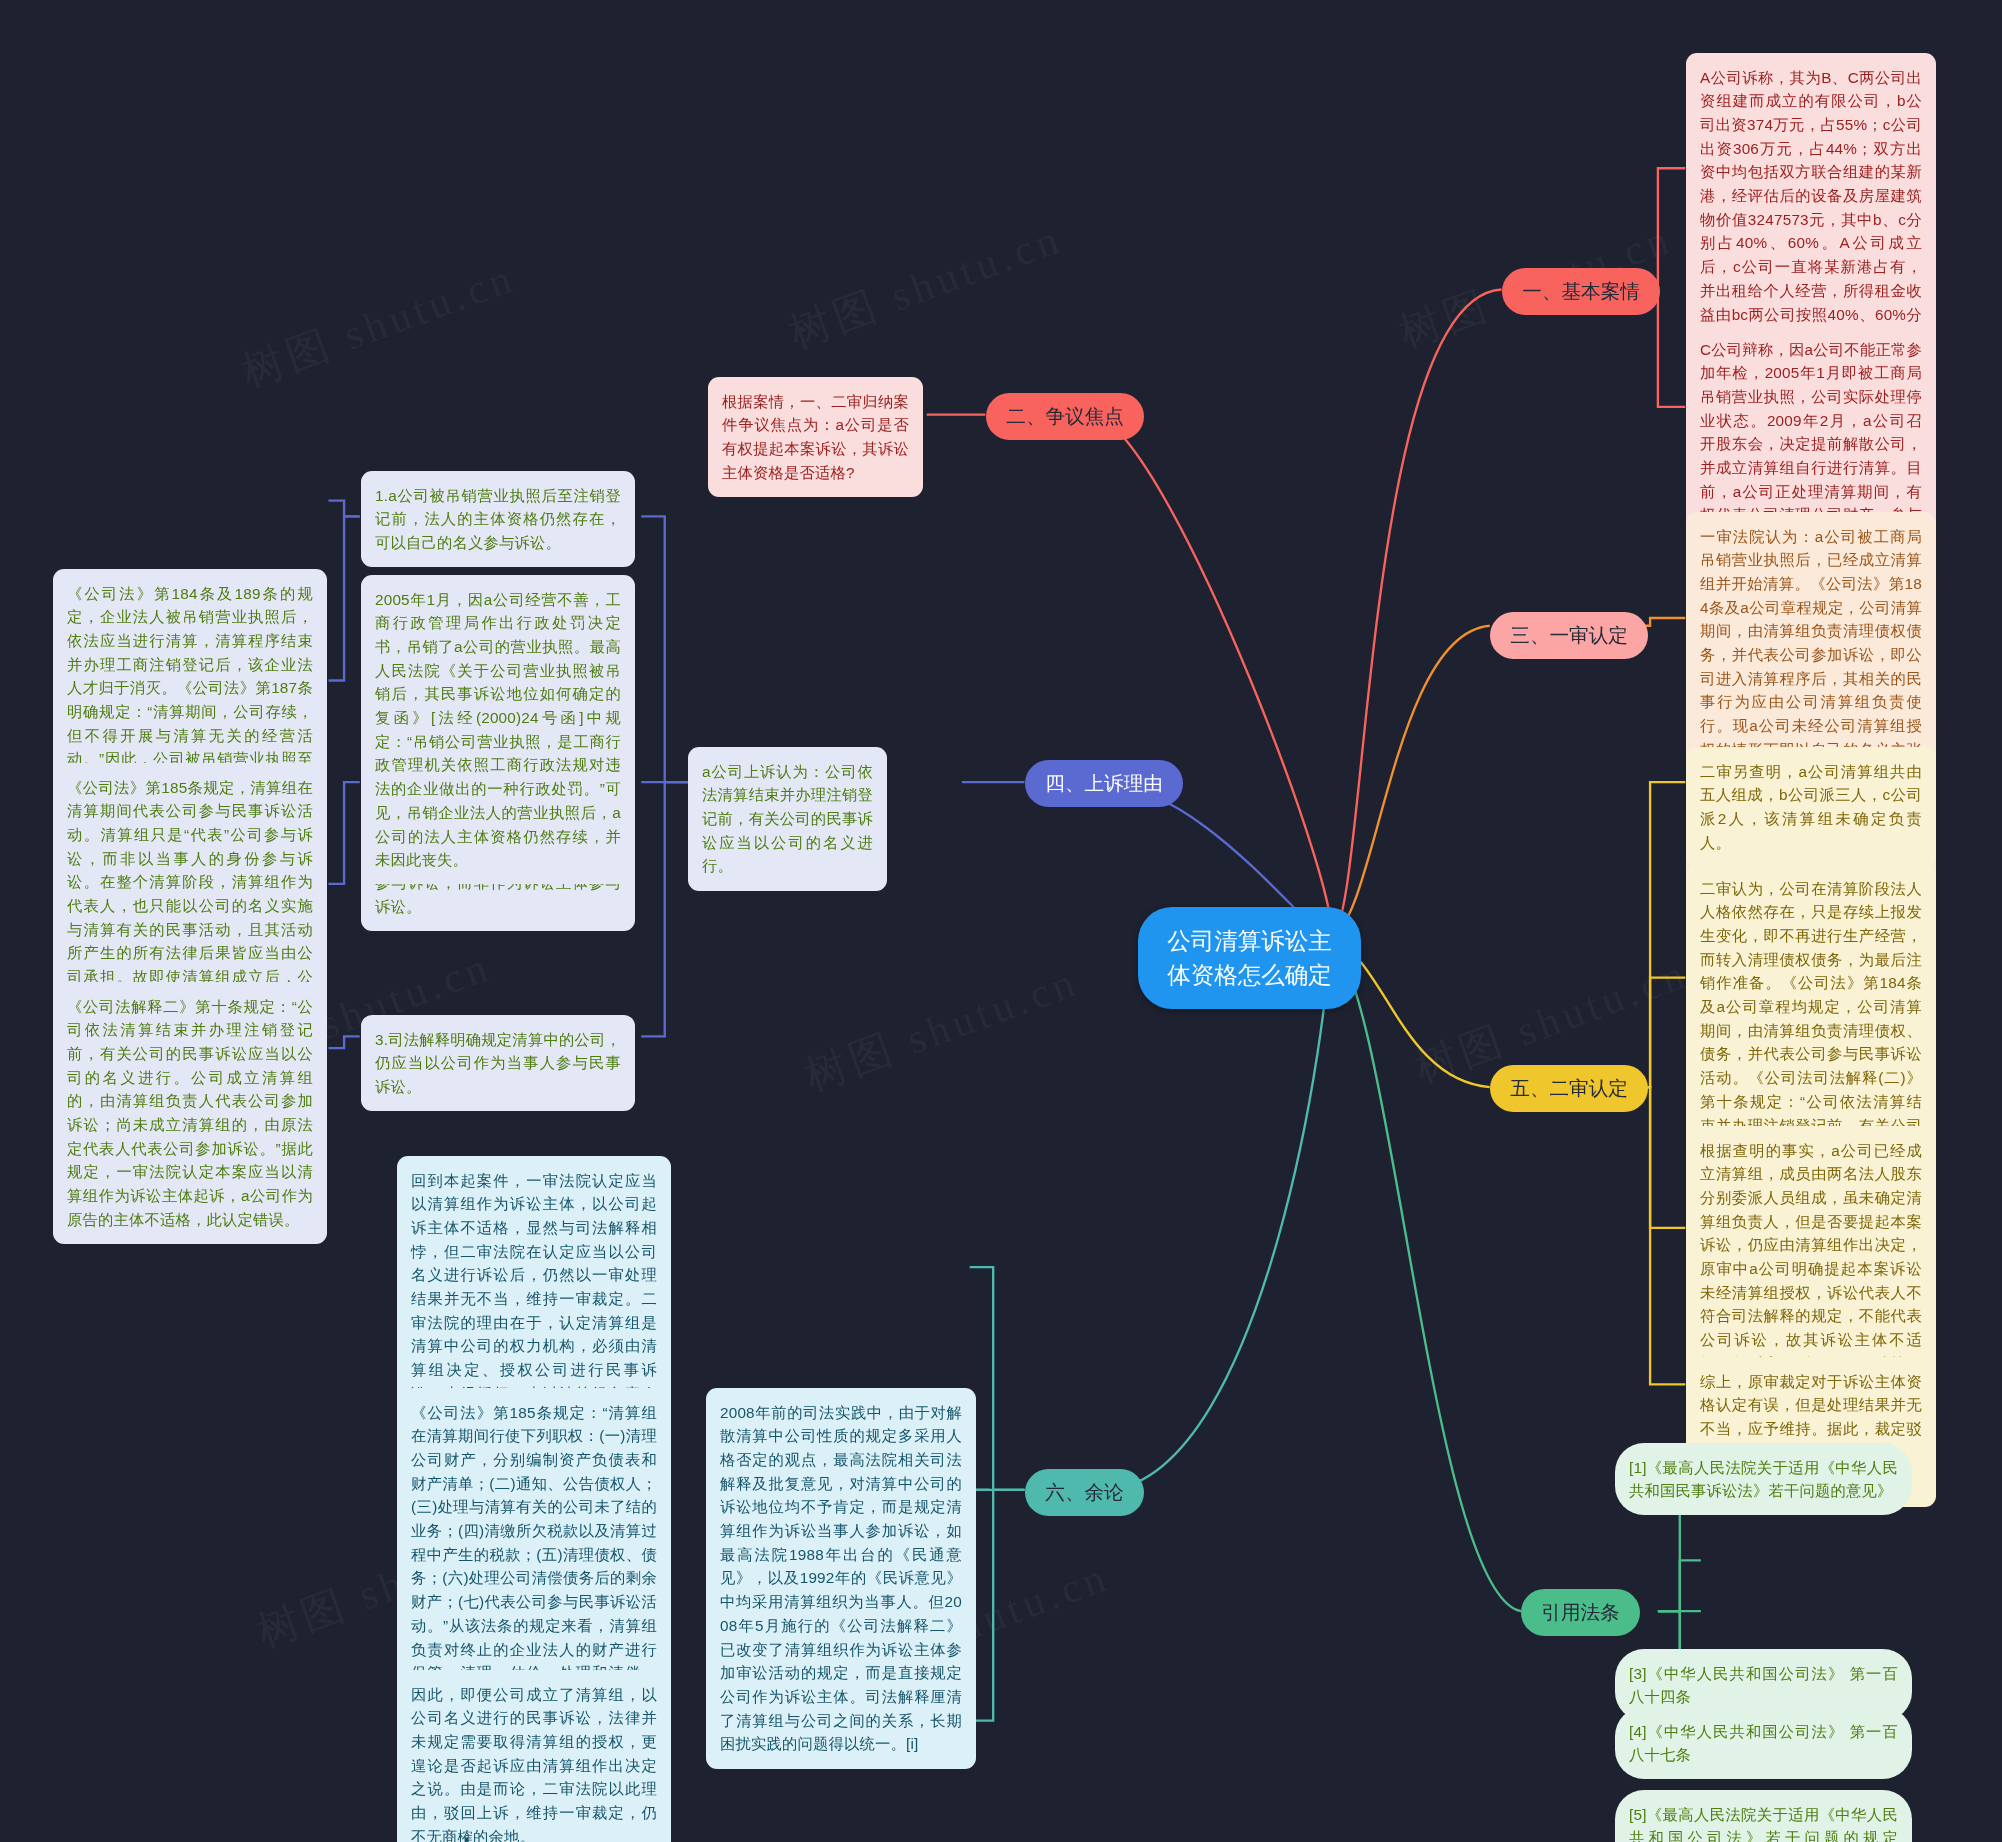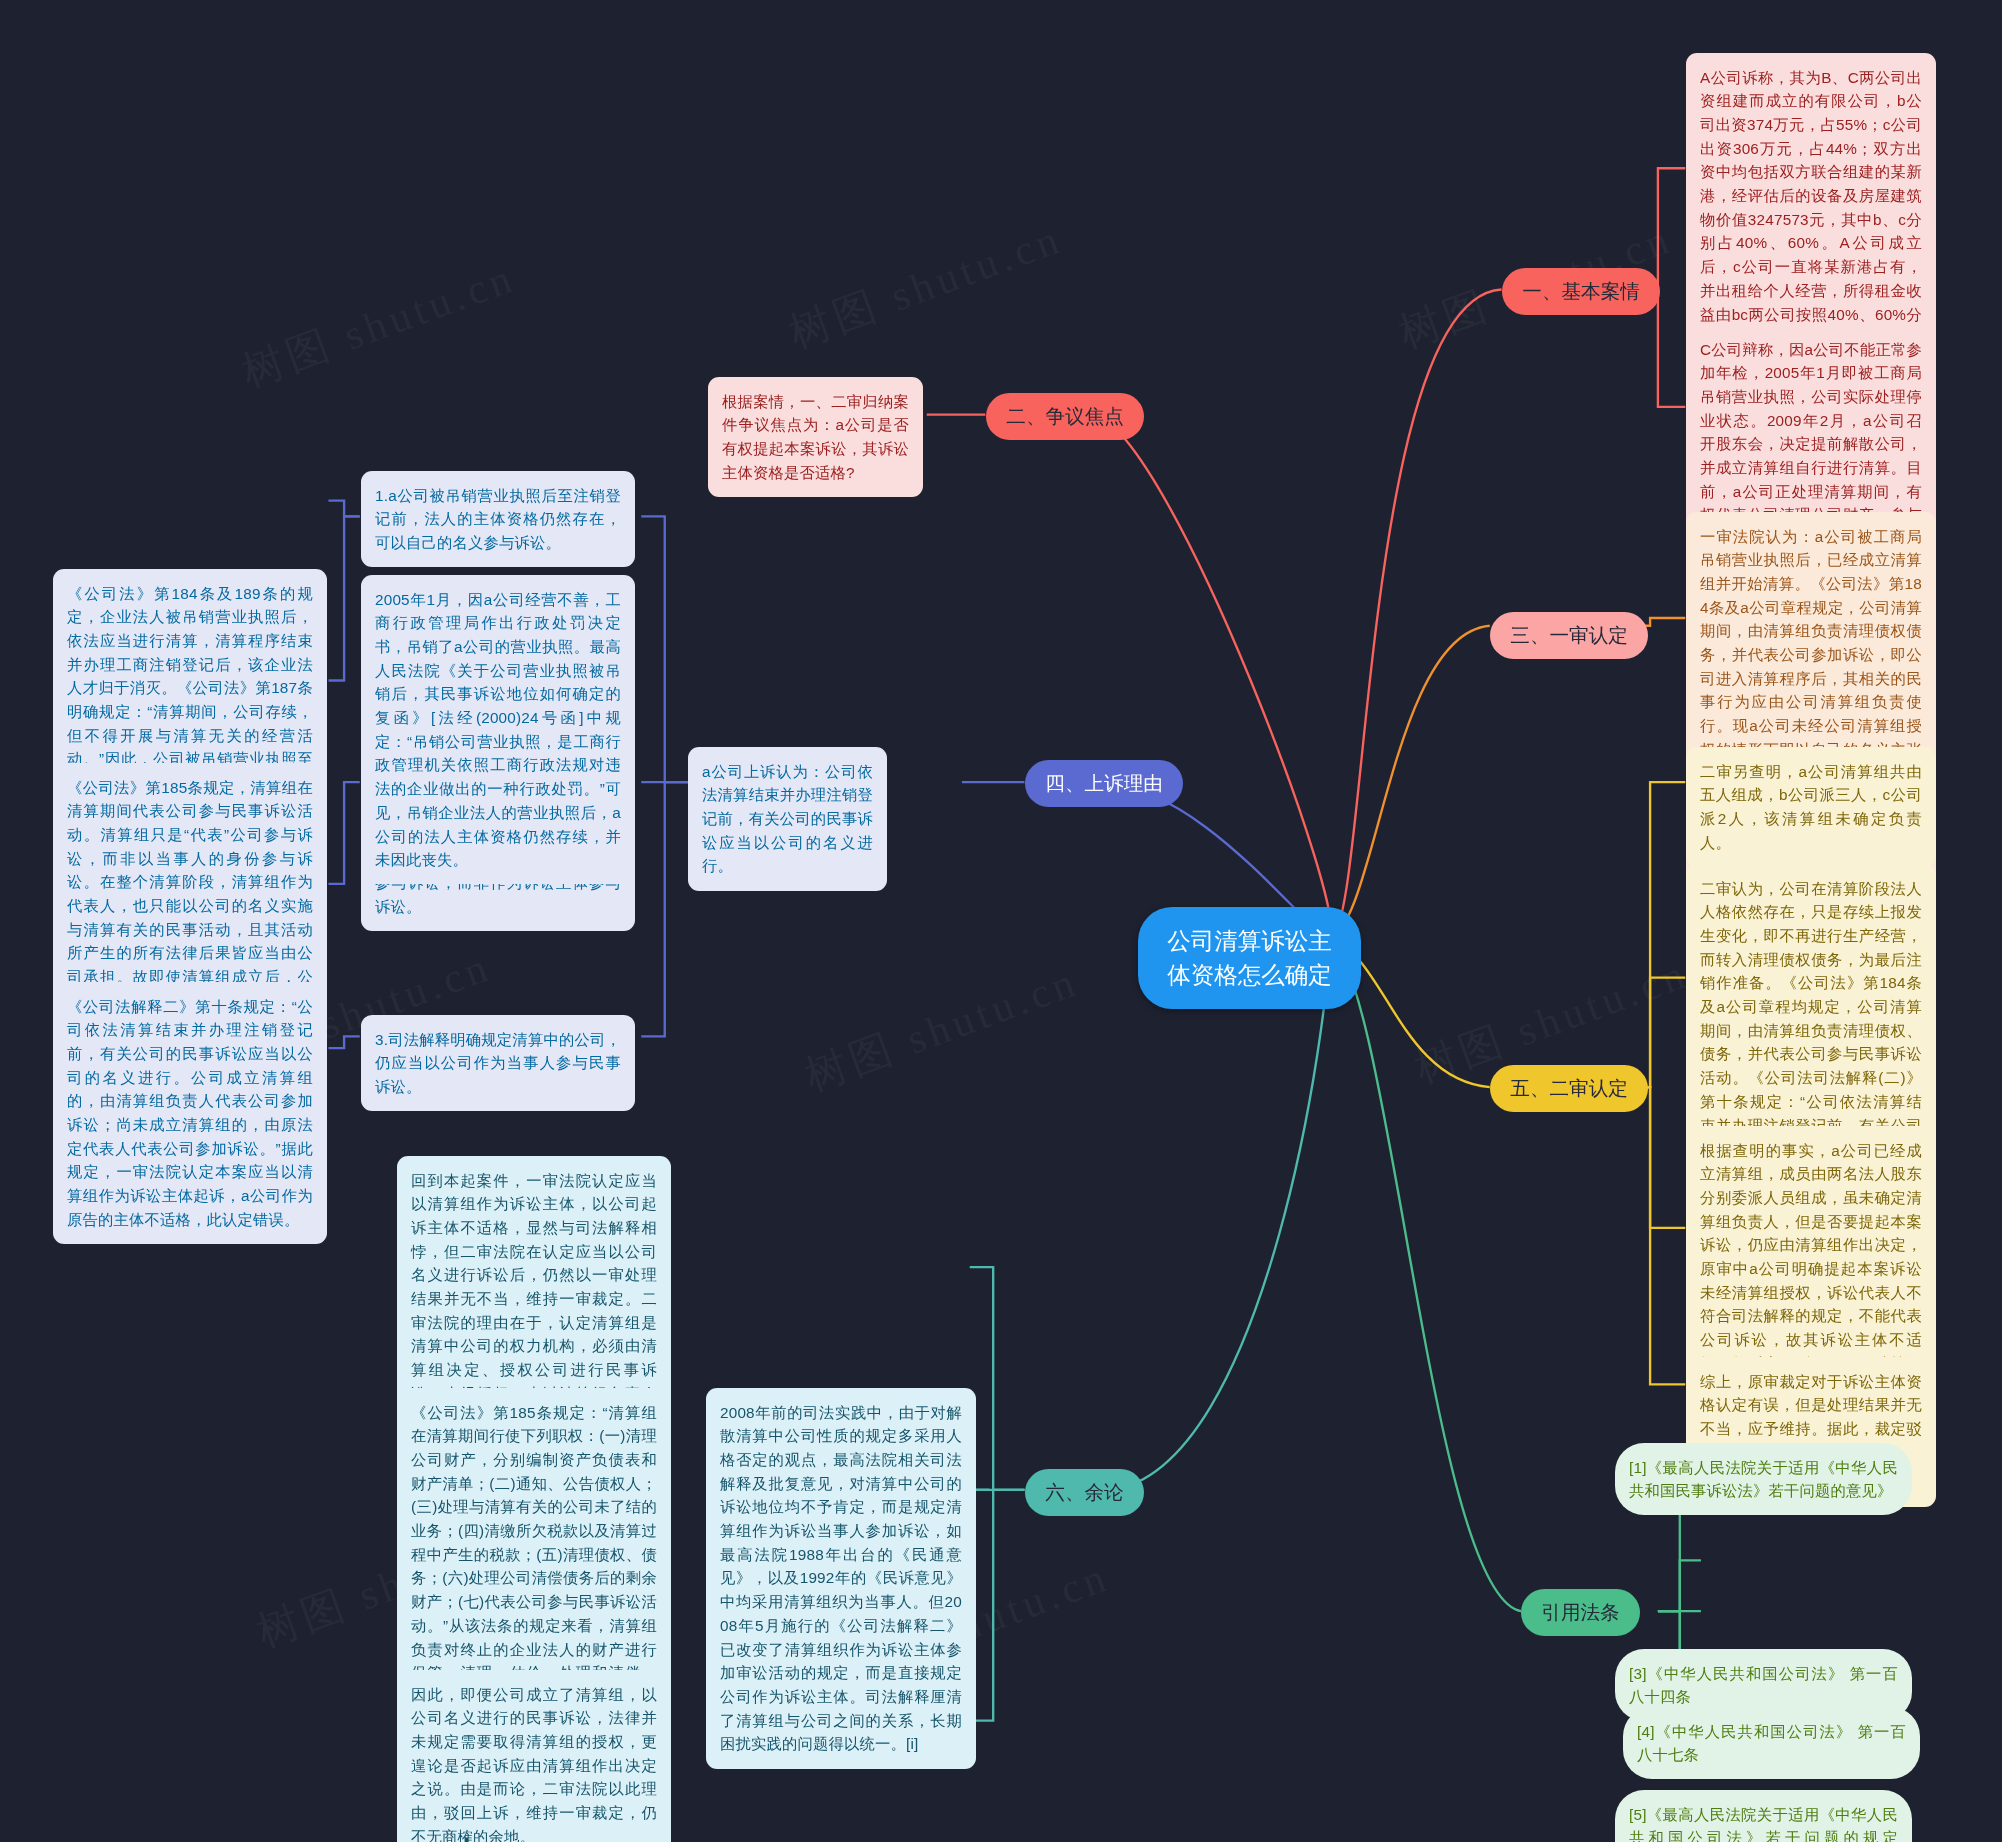--- a/index.html
+++ b/index.html
@@ -68,21 +68,21 @@
   .topic.t3 { background:#fca5a5;margin-top:8px; }
   .topic.t4 { background:#5a6ad0; color:#ffffff; }
   .topic.t5 { background:#efc62b; }
   .topic.t6 { background:#4fb9ad; }
   .topic.t7 { background:#4bbd8b; }
 
   .n-red    { background:#fadedd; color:#9d2020; }
   .n-orange { background:#fbe9da; color:#9a5417; }
   .n-yellow { background:#f9f2d4; color:#7d6508; }
   .n-green  { background:#e0f3e6; color:#4d7c0f;border-radius:29px; }
-  .n-blue   { background:#e4e7f6; color:#0369a1; }
+  .n-blue   { background:#e4e7f6; color:#4d7c0f; }
   .n-cyan   { background:#dcf0f7; color:#15556b; }
 </style>
 </head>
 <body>
 
 <div id="canvas">
 
   <div class="wm" style="left:235px;top:297px;">树图 shutu.cn</div>
   <div class="wm" style="left:782px;top:258px;">树图 shutu.cn</div>
   <div class="wm" style="left:1392px;top:258px;">树图 shutu.cn</div>
@@ -177,17 +177,17 @@
 
   <div class="topic t6" style="left:1025px; top:1469px;text-align:center;">六、余论</div>
   <div class="node n-cyan" style="left:397px; top:1156px; width:274px;">回到本起案件，一审法院认定应当以清算组作为诉讼主体，以公司起诉主体不适格，显然与司法解释相悖，但二审法院在认定应当以公司名义进行诉讼后，仍然以一审处理结果并无不当，维持一审裁定。二审法院的理由在于，认定清算组是清算中公司的权力机构，必须由清算组决定、授权公司进行民事诉讼，未经授权、未以清算组负责人代表公司进行诉讼，即使公司提起诉讼，其诉讼主体仍然是不适格的。其内在的逻辑在于，清算组系清算中公司的权力机构，决定了公司在清算过程的法律行为。</div>
   <div class="node n-cyan" style="left:397px; top:1388px; width:274px;">《公司法》第185条规定：“清算组在清算期间行使下列职权：(一)清理公司财产，分别编制资产负债表和财产清单；(二)通知、公告债权人；(三)处理与清算有关的公司未了结的业务；(四)清缴所欠税款以及清算过程中产生的税款；(五)清理债权、债务；(六)处理公司清偿债务后的剩余财产；(七)代表公司参与民事诉讼活动。”从该法条的规定来看，清算组负责对终止的企业法人的财产进行保管、清理、估价、处理和清偿，实际上是清算中公司的法定代表机关，而非权力机关。公司法司法解释规定，公司清算程序终结，是指清算报告经股东会、股东大会或人民法院确认完毕。从该规定也可得出，清算组织实际并非清算中公司的权力机构，而是执行机构或者说是代表机构。</div>
   <div class="node n-cyan" style="left:706px; top:1388px; width:270px;">2008年前的司法实践中，由于对解散清算中公司性质的规定多采用人格否定的观点，最高法院相关司法解释及批复意见，对清算中公司的诉讼地位均不予肯定，而是规定清算组作为诉讼当事人参加诉讼，如最高法院1988年出台的《民通意见》，以及1992年的《民诉意见》中均采用清算组织为当事人。但2008年5月施行的《公司法解释二》已改变了清算组织作为诉讼主体参加审讼活动的规定，而是直接规定公司作为诉讼主体。司法解释厘清了清算组与公司之间的关系，长期困扰实践的问题得以统一。[i]</div>
   <div class="node n-cyan" style="left:397px; top:1670px; width:274px;">因此，即便公司成立了清算组，以公司名义进行的民事诉讼，法律并未规定需要取得清算组的授权，更遑论是否起诉应由清算组作出决定之说。由是而论，二审法院以此理由，驳回上诉，维持一审裁定，仍不无商榷的余地。</div>
 
   <div class="topic t7" style="left:1521px; top:1589px;">引用法条</div>
   <div class="node n-green" style="left:1615px; top:1443px; width:297px;">[1]《最高人民法院关于适用《中华人民共和国民事诉讼法》若干问题的意见》</div>
   <div class="node n-green" style="left:1615px; top:1619px; width:297px;margin-top:30px;">[3]《中华人民共和国公司法》 第一百八十四条</div>
-  <div class="node n-green" style="left:1615px; top:1707px; width:297px;margin-left:8px;">[4]《中华人民共和国公司法》 第一百八十七条</div>
+  <div class="node n-green" style="left:1615px; top:1707px; width:297px;">[4]《中华人民共和国公司法》 第一百八十七条</div>
   <div class="node n-green" style="left:1615px; top:1790px; width:297px;">[5]《最高人民法院关于适用《中华人民共和国公司法》若干问题的规定（二）》</div>
 
 </div>
 
 
 </body></html>

